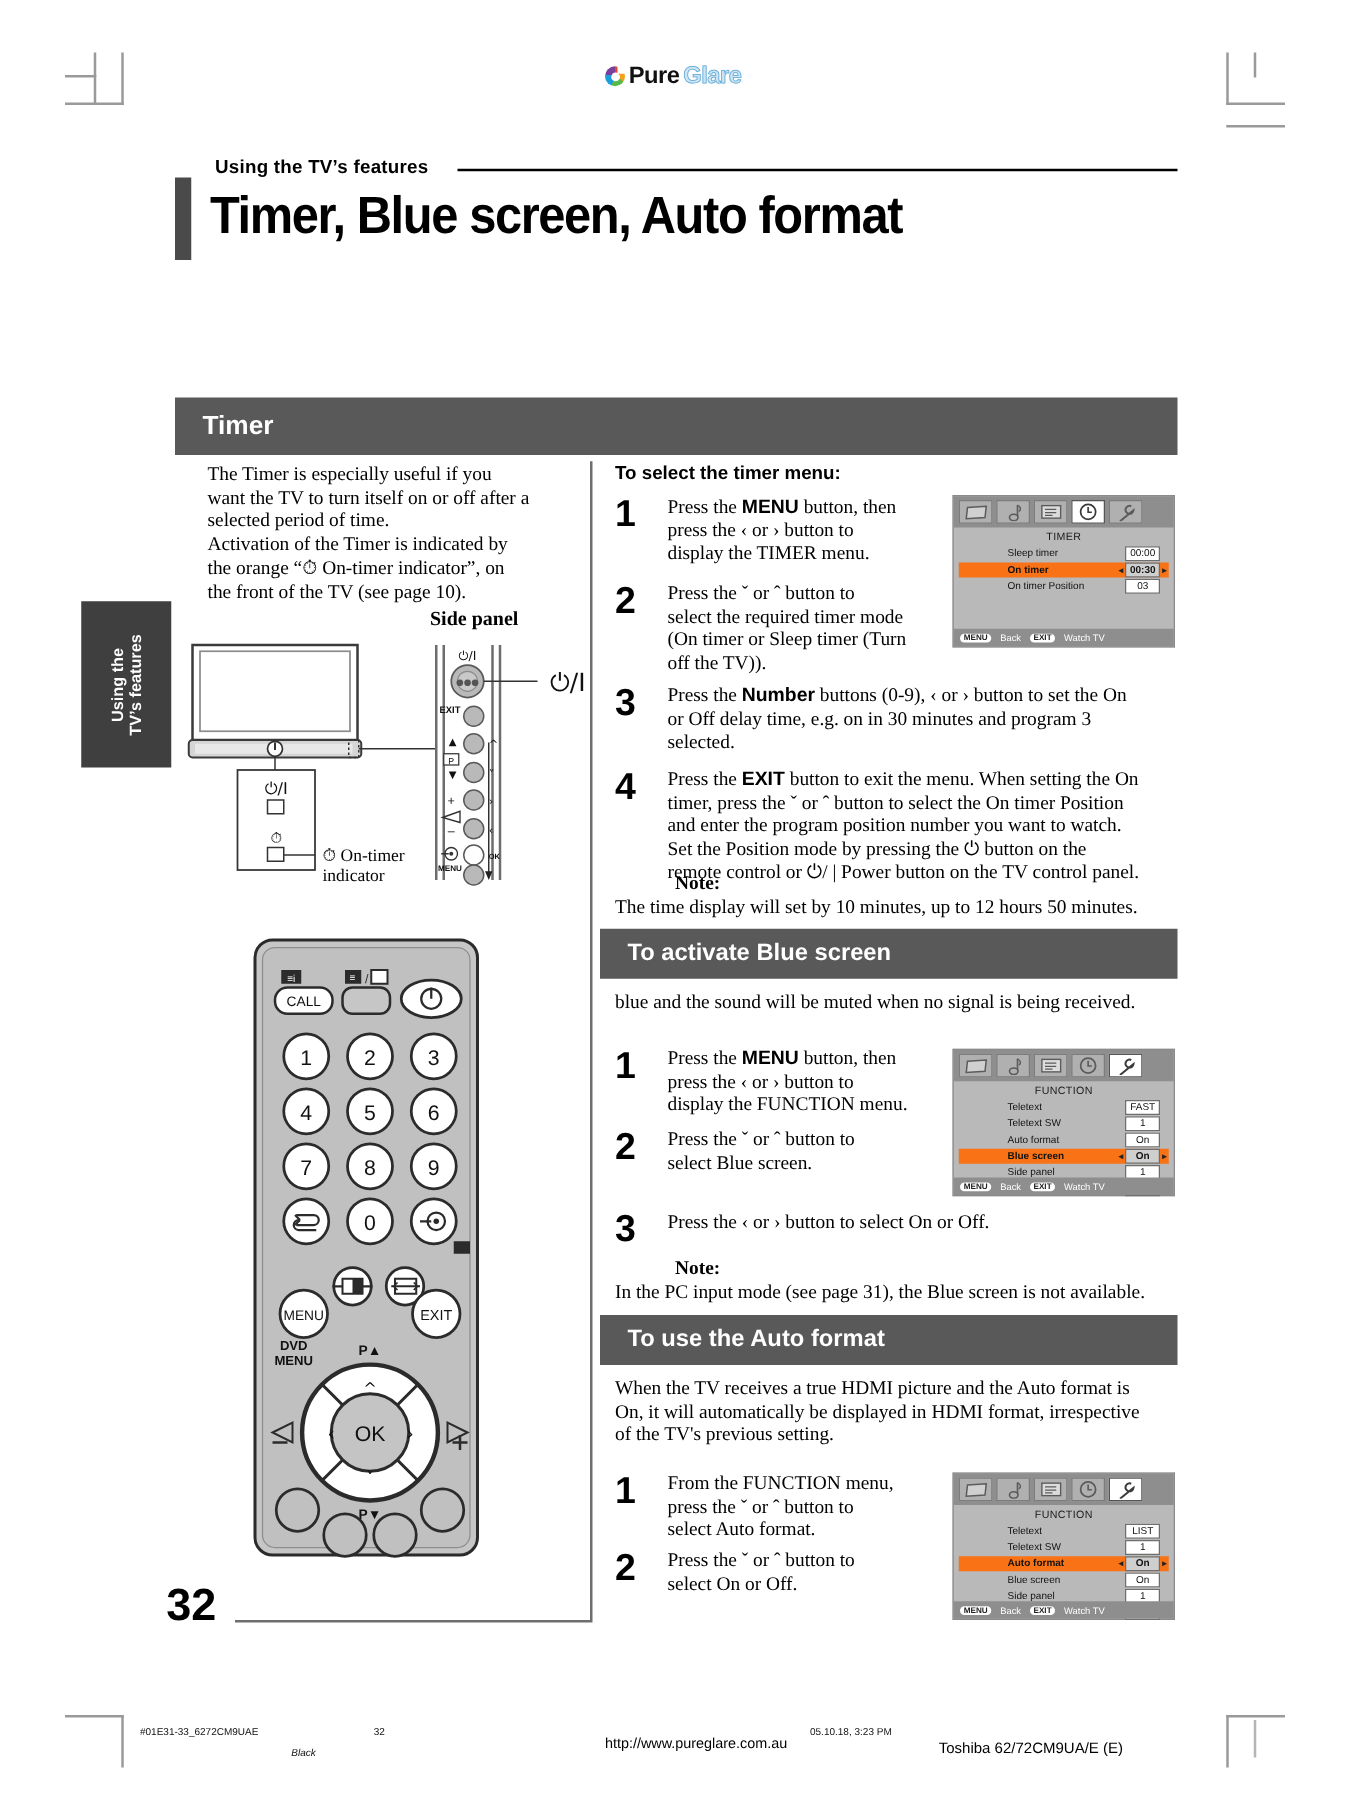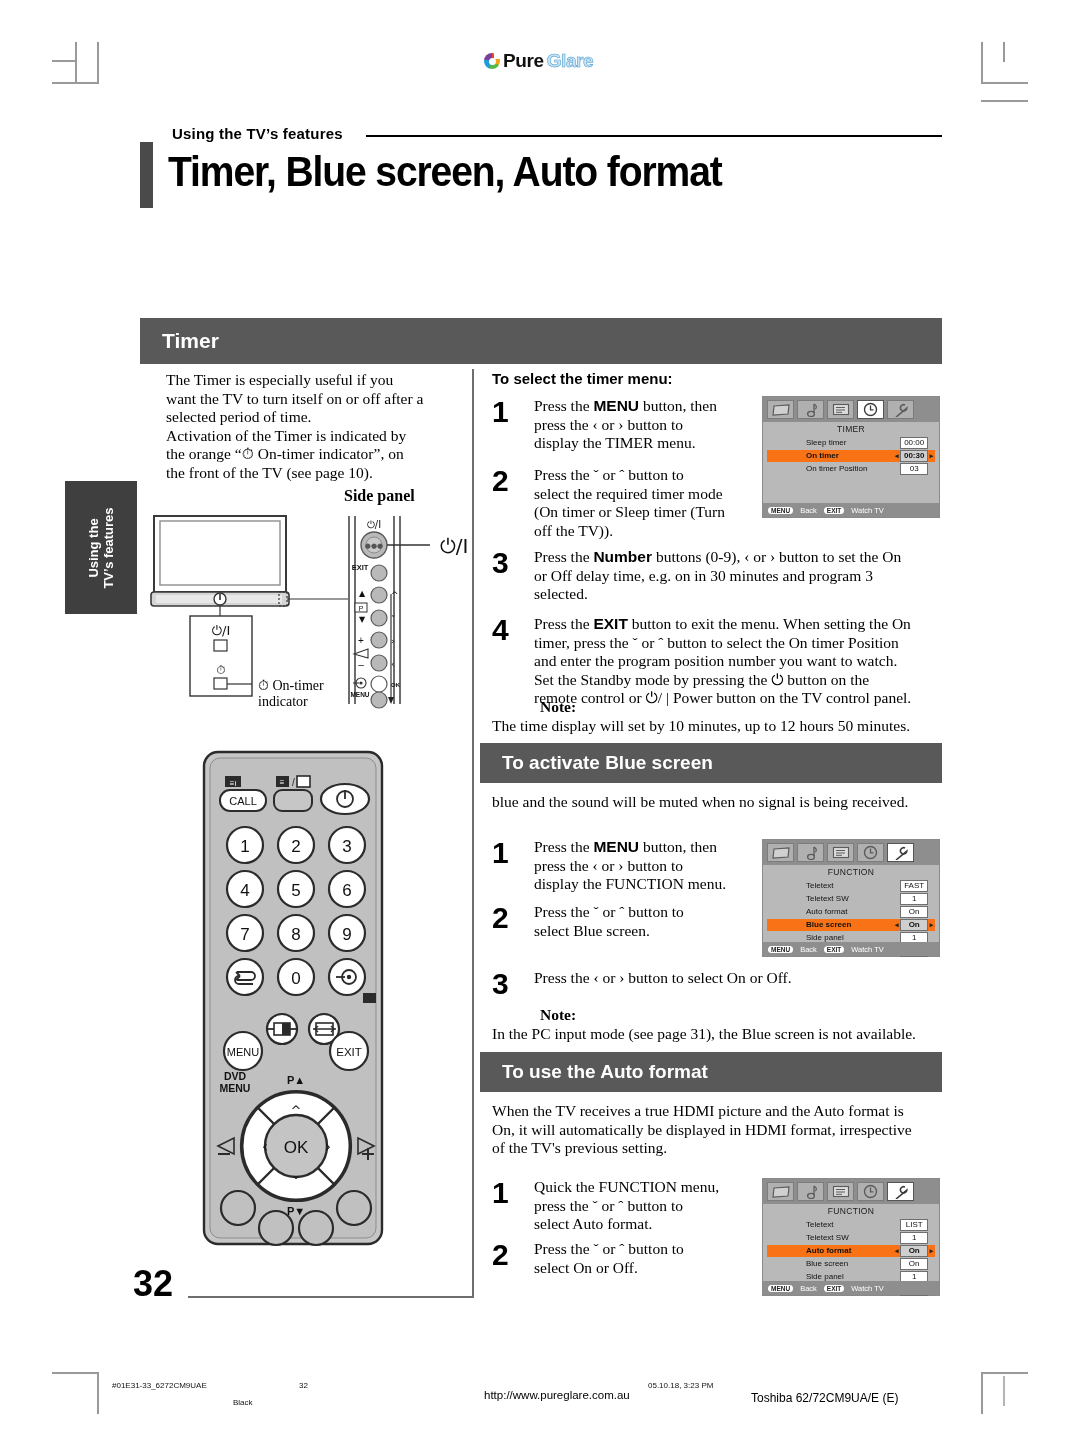--- a/index.html
+++ b/index.html
@@ -325,21 +325,21 @@
   <div>Press the <span class="sans-b">Number</span> buttons (0-9), ‹ or › button to set the On</div>
   <div>or Off delay time,  e.g. on in 30 minutes and program 3</div>
   <div>selected.</div>
 </div>
 
 <div class="num" style="left:492px;top:615px;">4</div>
 <div class="step-txt" style="left:534px;top:615px;width:420px;">
   <div>Press the <span class="sans-b">EXIT</span> button to exit the menu. When setting the On</div>
   <div>timer, press the ˇ or ˆ button to select the On timer Position</div>
   <div>and enter the program position number you want to watch.</div>
-  <div>Set the Standby mode by pressing the ⏻ button on the</div>
+  <div>Set the Position mode by pressing the ⏻ button on the</div>
   <div>remote control or ⏻/ | Power button on the TV control panel.</div>
 </div>
 
 <div class="note-lbl" style="left:492px;top:698px;">Note:</div>
 <div class="body-txt" style="left:492px;top:717px;width:460px;">The time display will set by 10 minutes, up to 12 hours 50 minutes.</div>
 
 <div class="osd" style="left:762px;top:396px;width:178px;height:122px;">
   <div class="osd-icons">
     <div class="osd-ic">
         <svg width="18" height="12">
@@ -513,21 +513,21 @@
 </div>
 
 <div class="body-txt" style="left:492px;top:1102px;width:460px;">
   <div>When the TV receives a true HDMI picture and the Auto format is</div>
   <div>On, it will automatically be displayed in HDMI format, irrespective</div>
   <div>of the TV's previous setting.</div>
 </div>
 
 <div class="num" style="left:492px;top:1178px;">1</div>
 <div class="step-txt" style="left:534px;top:1178px;width:230px;">
-  <div>Quick the FUNCTION menu,</div>
+  <div>From the FUNCTION menu,</div>
   <div>press the ˇ or ˆ button to</div>
   <div>select Auto format.</div>
 </div>
 
 <div class="num" style="left:492px;top:1240px;">2</div>
 <div class="step-txt" style="left:534px;top:1240px;width:230px;">
   <div>Press the ˇ or ˆ button to</div>
   <div>select On or Off.</div>
 </div>
 
@@ -605,17 +605,17 @@
   <div class="osd-foot">
     <span class="key">MENU</span>
     <span>Back</span>
     <span class="key">EXIT</span>
     <span>Watch TV</span>
   </div>
 </div>
 
 <div class="foot" style="left:112px;top:1381px;">#01E31-33_6272CM9UAE</div>
 <div class="foot" style="left:299px;top:1381px;">32</div>
-<div class="foot" style="left:233px;top:1398px;">Black</div>
+<div class="foot" style="left:233px;top:1398px;font-style:italic;">Black</div>
 <div id="foot-url">http://www.pureglare.com.au</div>
 <div class="foot" style="left:648px;top:1381px;">05.10.18, 3:23 PM</div>
 <div id="foot-rt">Toshiba 62/72CM9UA/E (E)</div>
 <div class="cm" style="left:1003px;top:1376px;width:2px;height:30px;background:#b5b5b5;"></div>
 
 </body></html>

